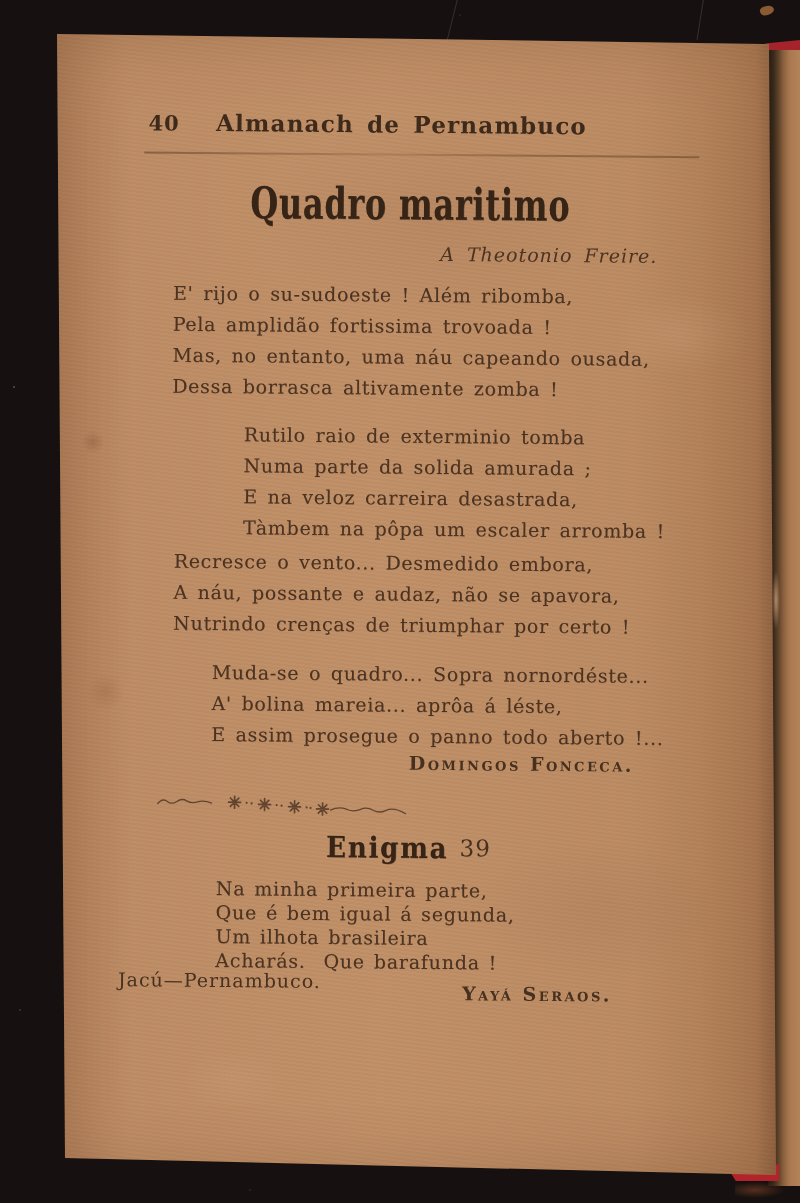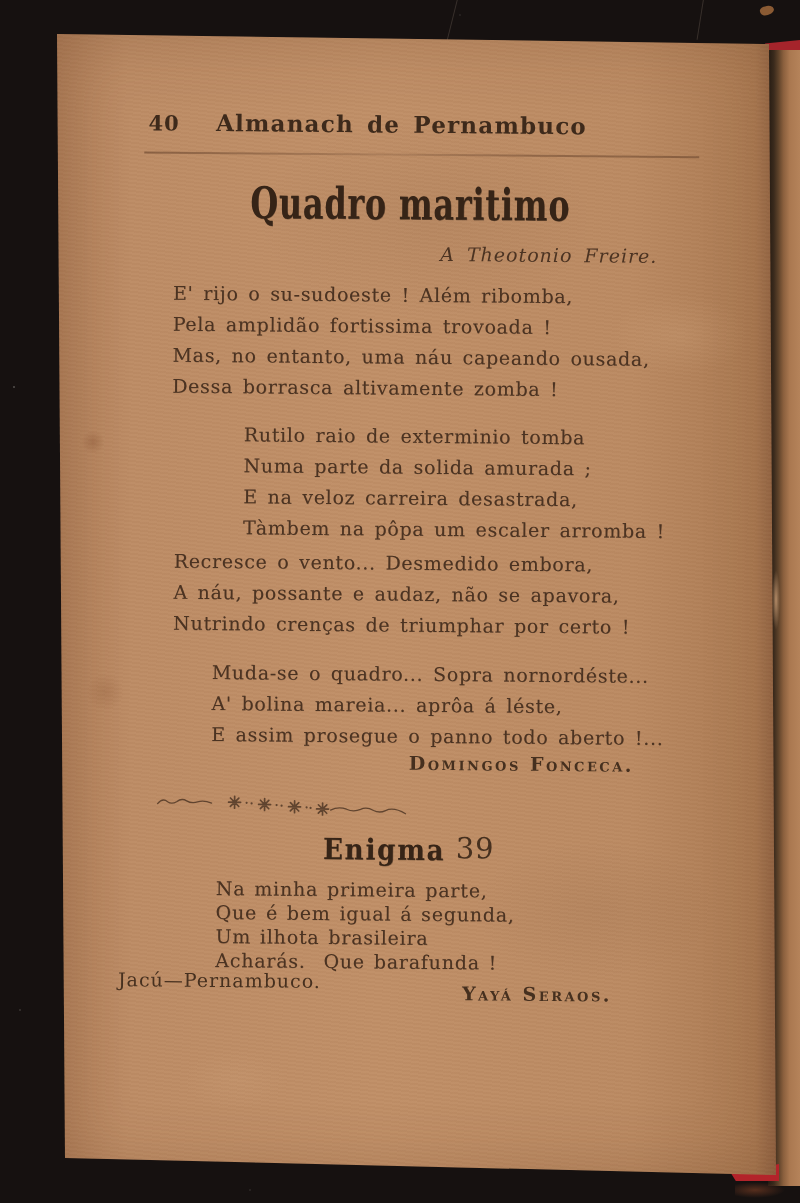--- a/index.html
+++ b/index.html
@@ -77,21 +77,21 @@
   .st4{left:162px;top:626px;}
 
   .poem-signature{position:absolute;top:719px;right:137px;font-size:19px;
     font-variant:small-caps;letter-spacing:2.5px;color:#46301f;font-weight:bold;}
 
   .divider{position:absolute;left:106px;top:762px;width:260px;height:28px;opacity:.85;}
 
   .enigma-heading{position:absolute;top:798px;left:0;width:714px;text-align:center;}
   .enigma-word{display:inline-block;font-size:29px;font-weight:bold;color:#362417;
     letter-spacing:2px;transform:scaleX(.9);text-shadow:.5px .5px 0 rgba(54,36,23,.45);}
-  .enigma-num{display:inline-block;font-size:29px;color:#46301f;margin-left:4px;
+  .enigma-num{display:inline-block;font-size:23px;color:#46301f;margin-left:4px;
     letter-spacing:1px;vertical-align:2px;text-align:center;}
 
   .enigma-stanza{position:absolute;left:168px;top:845px;line-height:24px;font-size:19px;
     letter-spacing:.8px;word-spacing:2px;}
   .enigma-stanza .line{white-space:pre;text-shadow:.3px .3px 0 rgba(75,45,28,.35);}
 
   .enigma-origin{position:absolute;left:71px;top:938px;font-size:19px;letter-spacing:1px;
     word-spacing:2px;color:#46301f;}
   .enigma-signature{position:absolute;top:949px;right:157px;font-size:19px;
     font-variant:small-caps;letter-spacing:2.5px;color:#46301f;font-weight:bold;}

